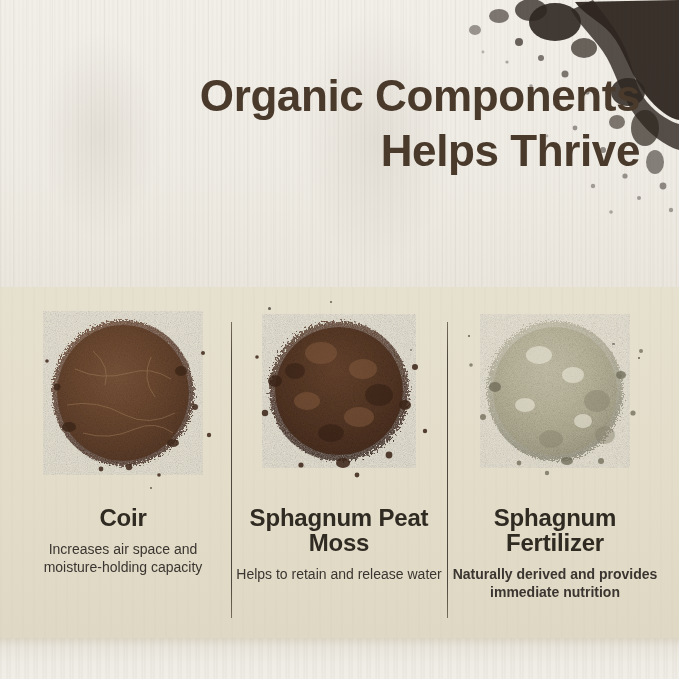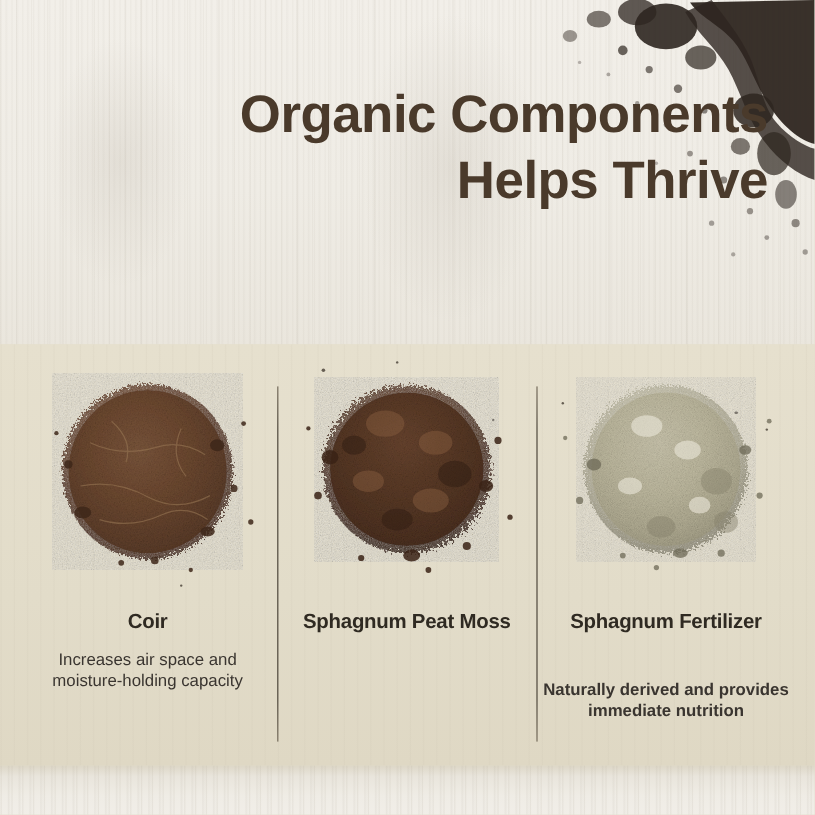--- a/index.html
+++ b/index.html
@@ -77,21 +77,21 @@
   .col.c1{left:15px;}
   .col.c2{left:231px;}
   .col.c3{left:447px;}
 
   .pile-wrap{position:absolute;left:0;top:22px;width:216px;height:170px;}
   .pile{position:absolute;left:50%;top:0;transform:translateX(-50%);}
 
   .comp-title{
     position:absolute;left:8px;right:8px;top:200px;
     text-align:center;color:#2f2a22;font-weight:700;
-    font-size:17px;line-height:25px;letter-spacing:-0.2px;
+    font-size:24px;line-height:25px;letter-spacing:-0.2px;
   }
   .comp-desc{
     position:absolute;left:4px;right:4px;
     text-align:center;color:#3a3530;font-weight:400;
     font-size:14px;line-height:18px;
   }
   .c1 .comp-desc{top:253px;}
   .c2 .comp-desc{top:278px;}
   .c3 .comp-desc{top:278px;font-weight:bold;}
   .c1 .comp-title{top:218px;}
@@ -272,20 +272,21 @@
             <circle cx="176" cy="58" r="3"></circle>
             <circle cx="150" cy="146" r="3.4"></circle>
             <circle cx="62" cy="156" r="2.6"></circle>
             <circle cx="186" cy="122" r="2.2"></circle>
             <circle cx="18" cy="48" r="1.8"></circle>
             <circle cx="118" cy="166" r="2.4"></circle>
           </g>
         </svg>
       </div>
       <div class="comp-title">Sphagnum Peat Moss</div>
+      <div class="comp-desc">Helps to retain and release water</div>
     </div>
 
     <div class="col c3">
       <div class="pile-wrap">
         <svg class="pile" width="200" height="170" viewBox="0 0 200 170">
           <defs>
             <radialGradient id="fertG" cx="45%" cy="34%" r="64%">
               <stop offset="0%" stop-color="#d5d0bb"></stop>
               <stop offset="45%" stop-color="#c2bda4"></stop>
               <stop offset="80%" stop-color="#a8a38b"></stop>

